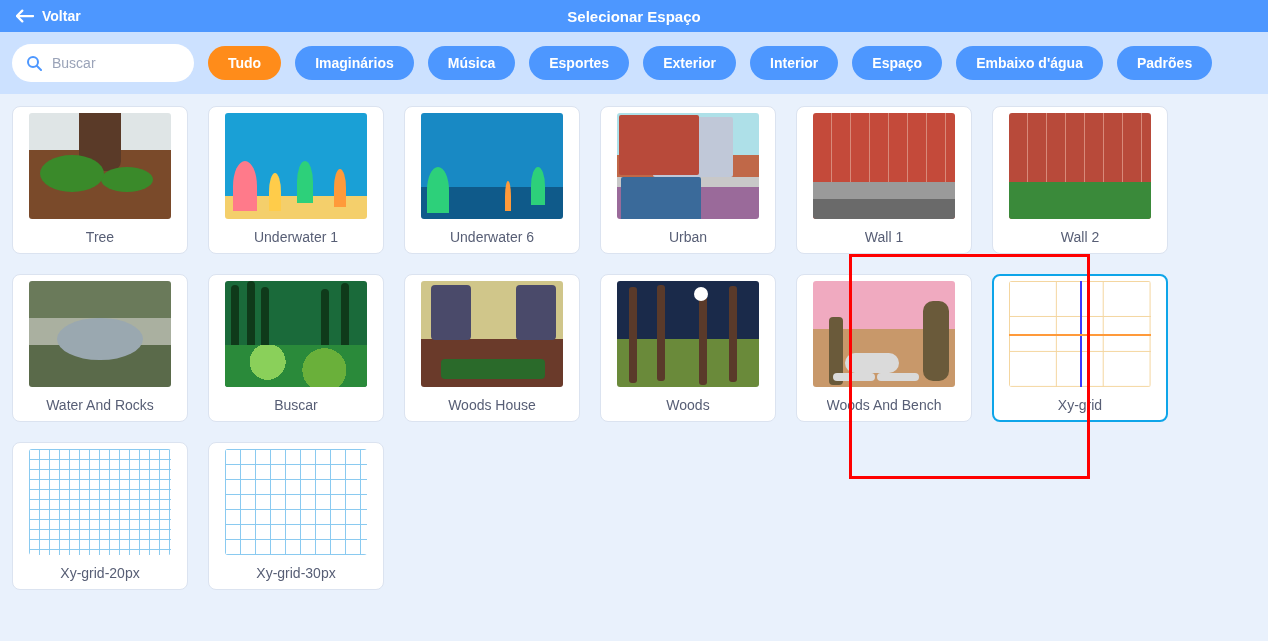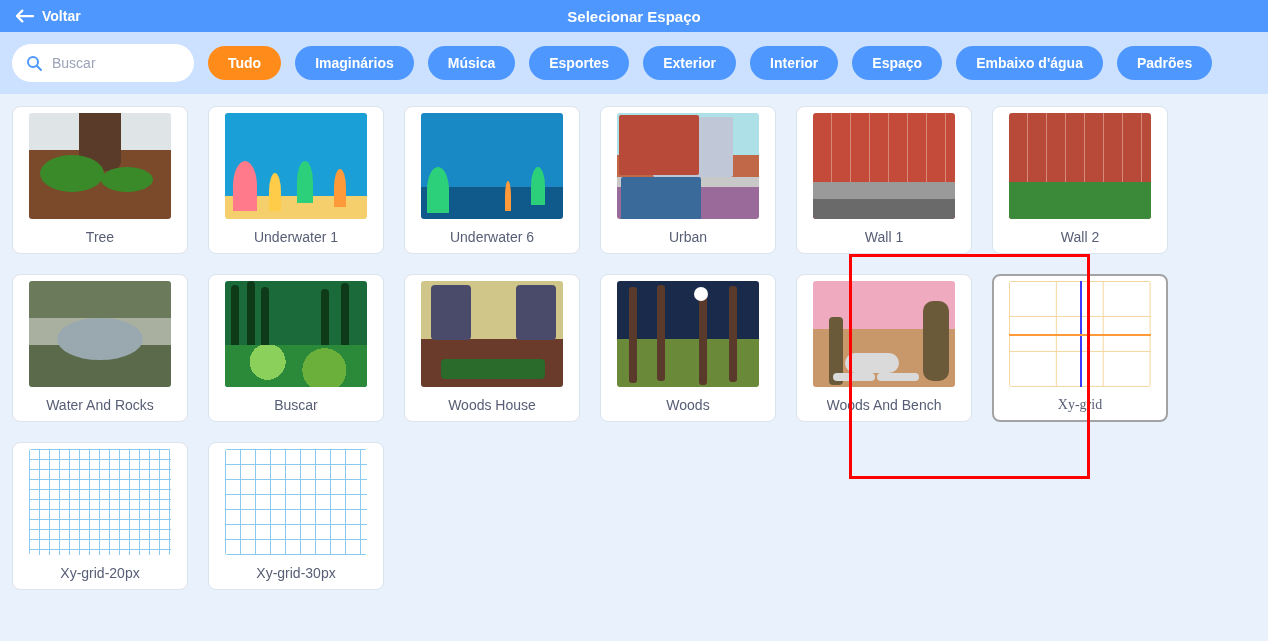--- a/index.html
+++ b/index.html
@@ -88,23 +88,22 @@
     background: #fff;
     border: 1px solid #dbe3f0;
     border-radius: 8px;
     padding: 6px 6px 8px 6px;
     display: flex;
     flex-direction: column;
     align-items: center;
     cursor: pointer;
   }
   .card.selected {
-    border: 2px solid #a3a3a3;
+    border: 2px solid #0ea5e9;
     padding: 5px 5px 7px 5px;
-    font-family: Liberation Serif, serif;
   }
   .thumb {
     width: 142px;
     height: 106px;
     border-radius: 3px;
     overflow: hidden;
     position: relative;
     background: #888;
   }
   .card-label {

